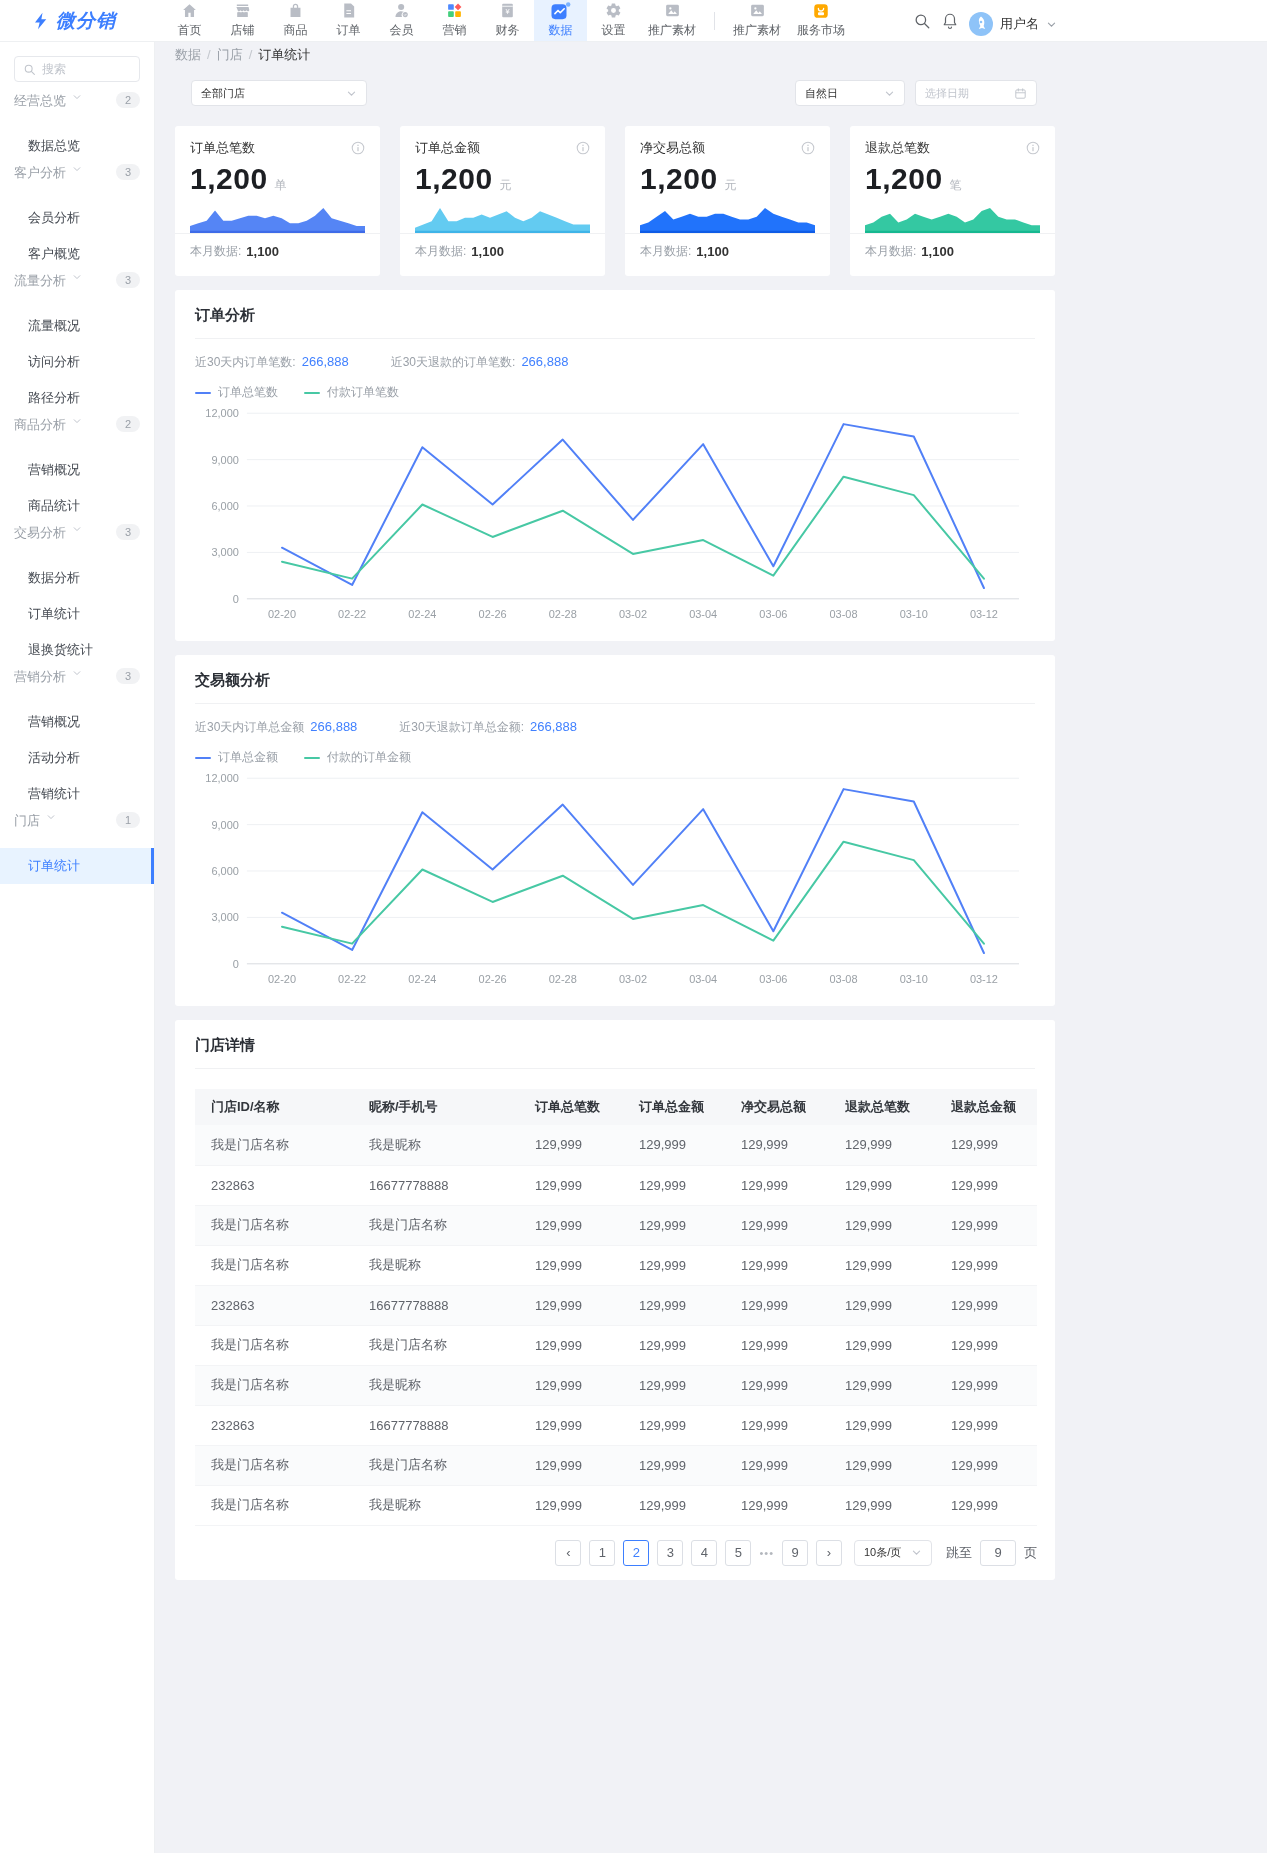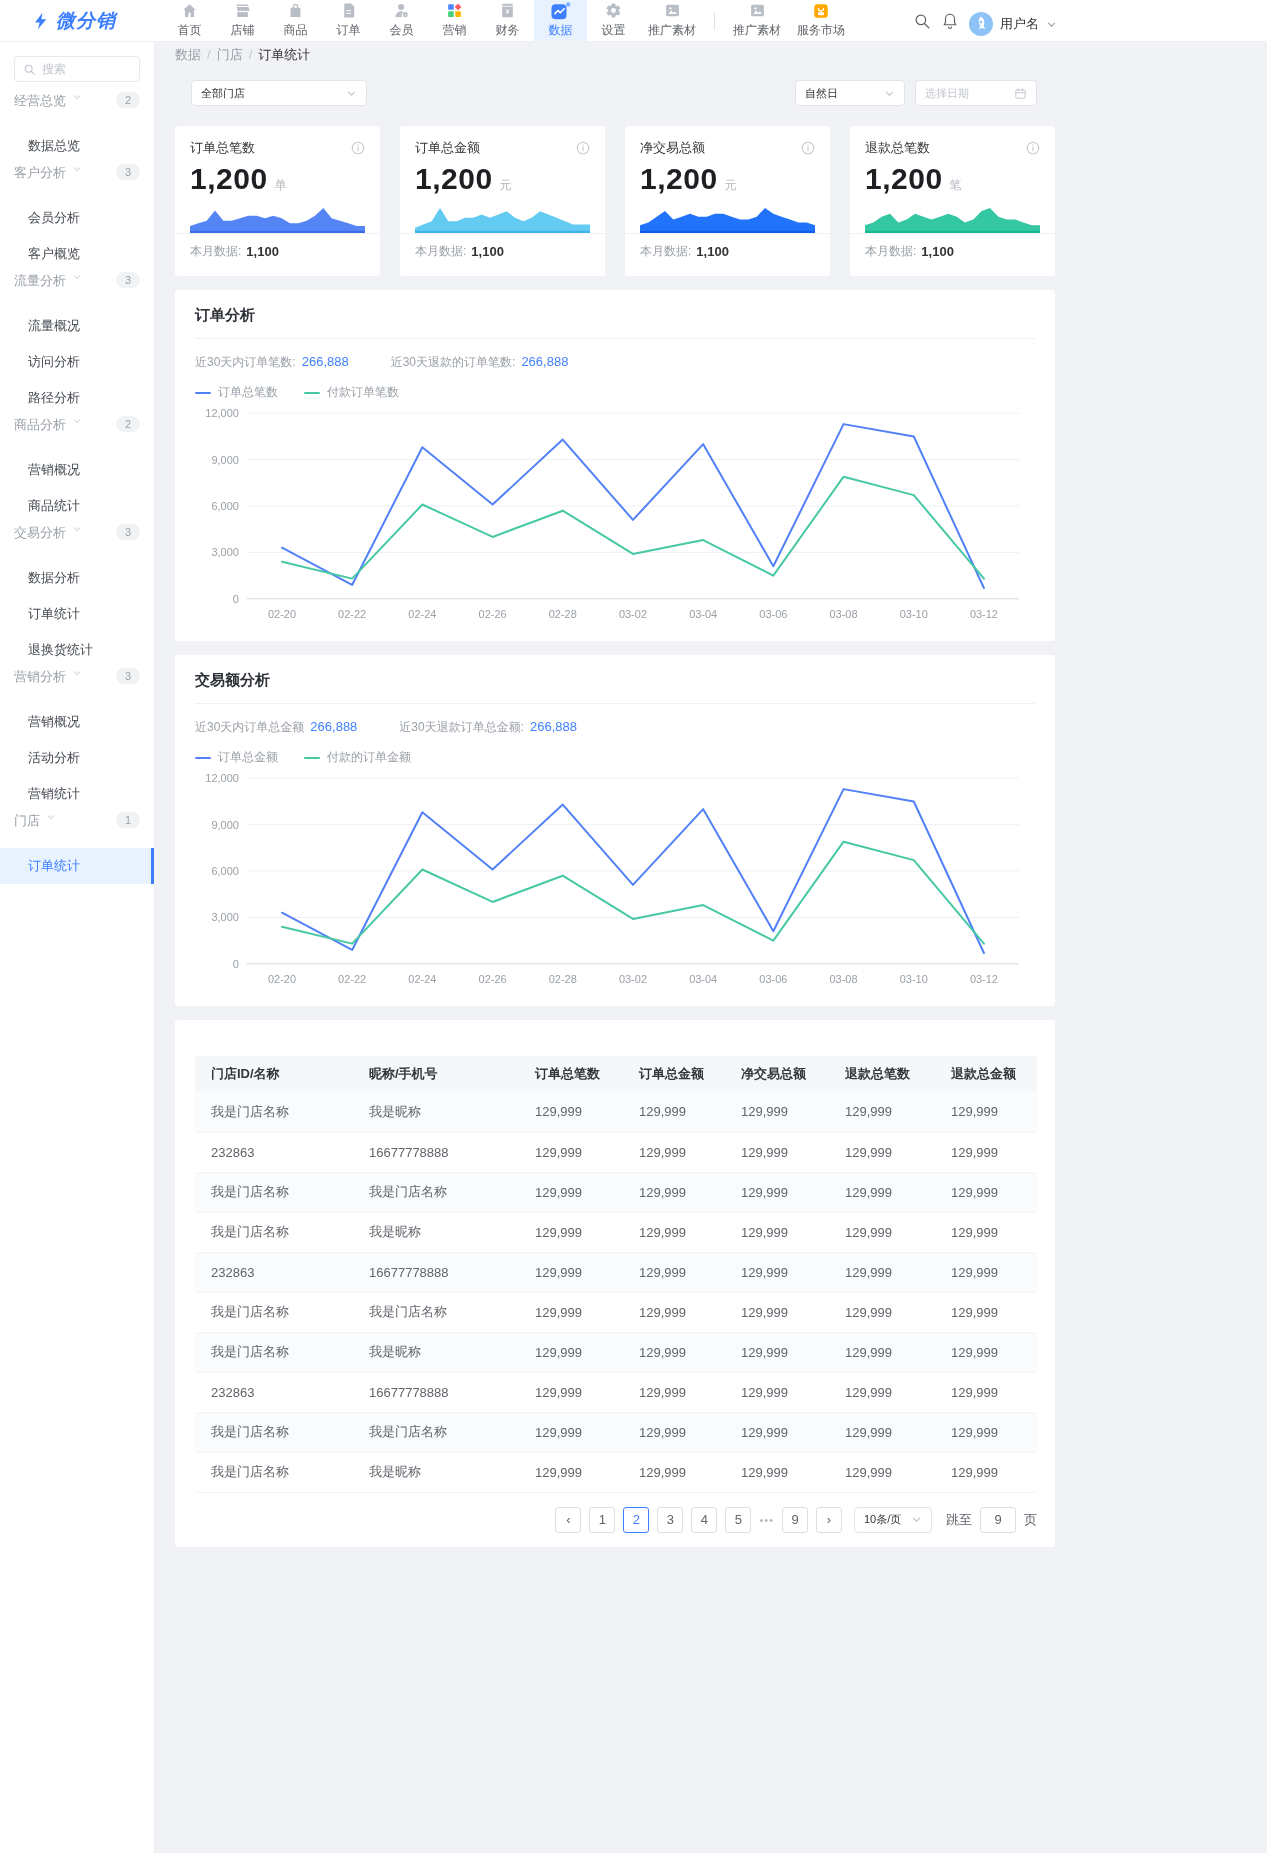--- a/index.html
+++ b/index.html
@@ -543,20 +543,21 @@
               <text x="650.1" y="213" text-anchor="middle" font-size="11" fill="#9aa0a6">03-08</text>
               <text x="720.5" y="213" text-anchor="middle" font-size="11" fill="#9aa0a6">03-10</text>
               <text x="790.8" y="213" text-anchor="middle" font-size="11" fill="#9aa0a6">03-12</text>
               <polyline points="87.2,142.8 157.5,180.1 227.9,42.1 298.3,99.5 368.6,34.4 439.0,114.9 509.4,39.0 579.7,161.4 650.1,18.9 720.5,31.3 790.8,183.2" fill="none" stroke="#5180F7" stroke-width="2" stroke-linejoin="round" stroke-linecap="round"></polyline>
               <polyline points="87.2,156.8 157.5,173.8 227.9,99.5 298.3,132.0 368.6,105.7 439.0,149.0 509.4,135.1 579.7,170.8 650.1,71.6 720.5,90.1 790.8,173.8" fill="none" stroke="#47C8A4" stroke-width="2" stroke-linejoin="round" stroke-linecap="round"></polyline>
             </svg>
           </section>
         </div>
 
       <section class="panel table-panel">
+        <h3 class="panel-title">门店详情</h3>
         <table>
           <colgroup>
             <col style="width:158px">
               <col style="width:166px">
               <col style="width:104px">
               <col style="width:102px">
               <col style="width:104px">
               <col style="width:106px">
               <col style="width:102px">
           </colgroup>

